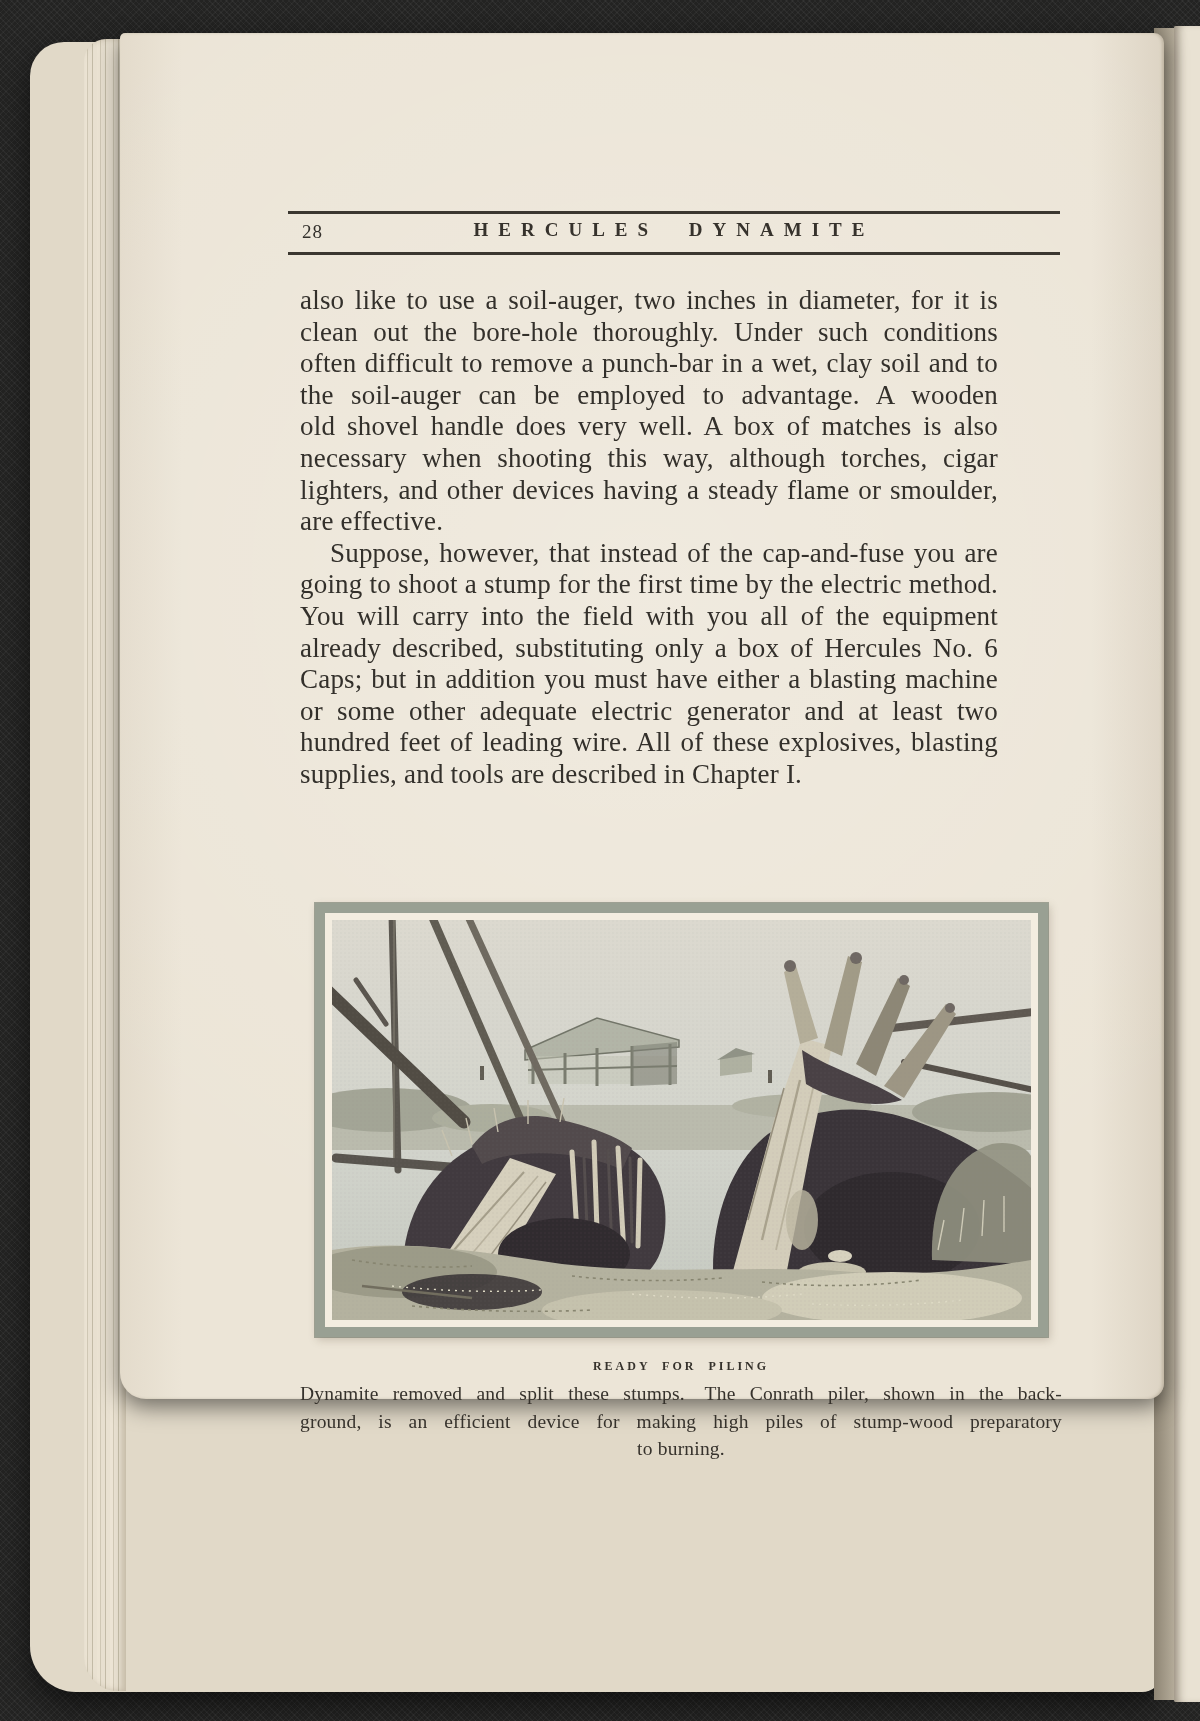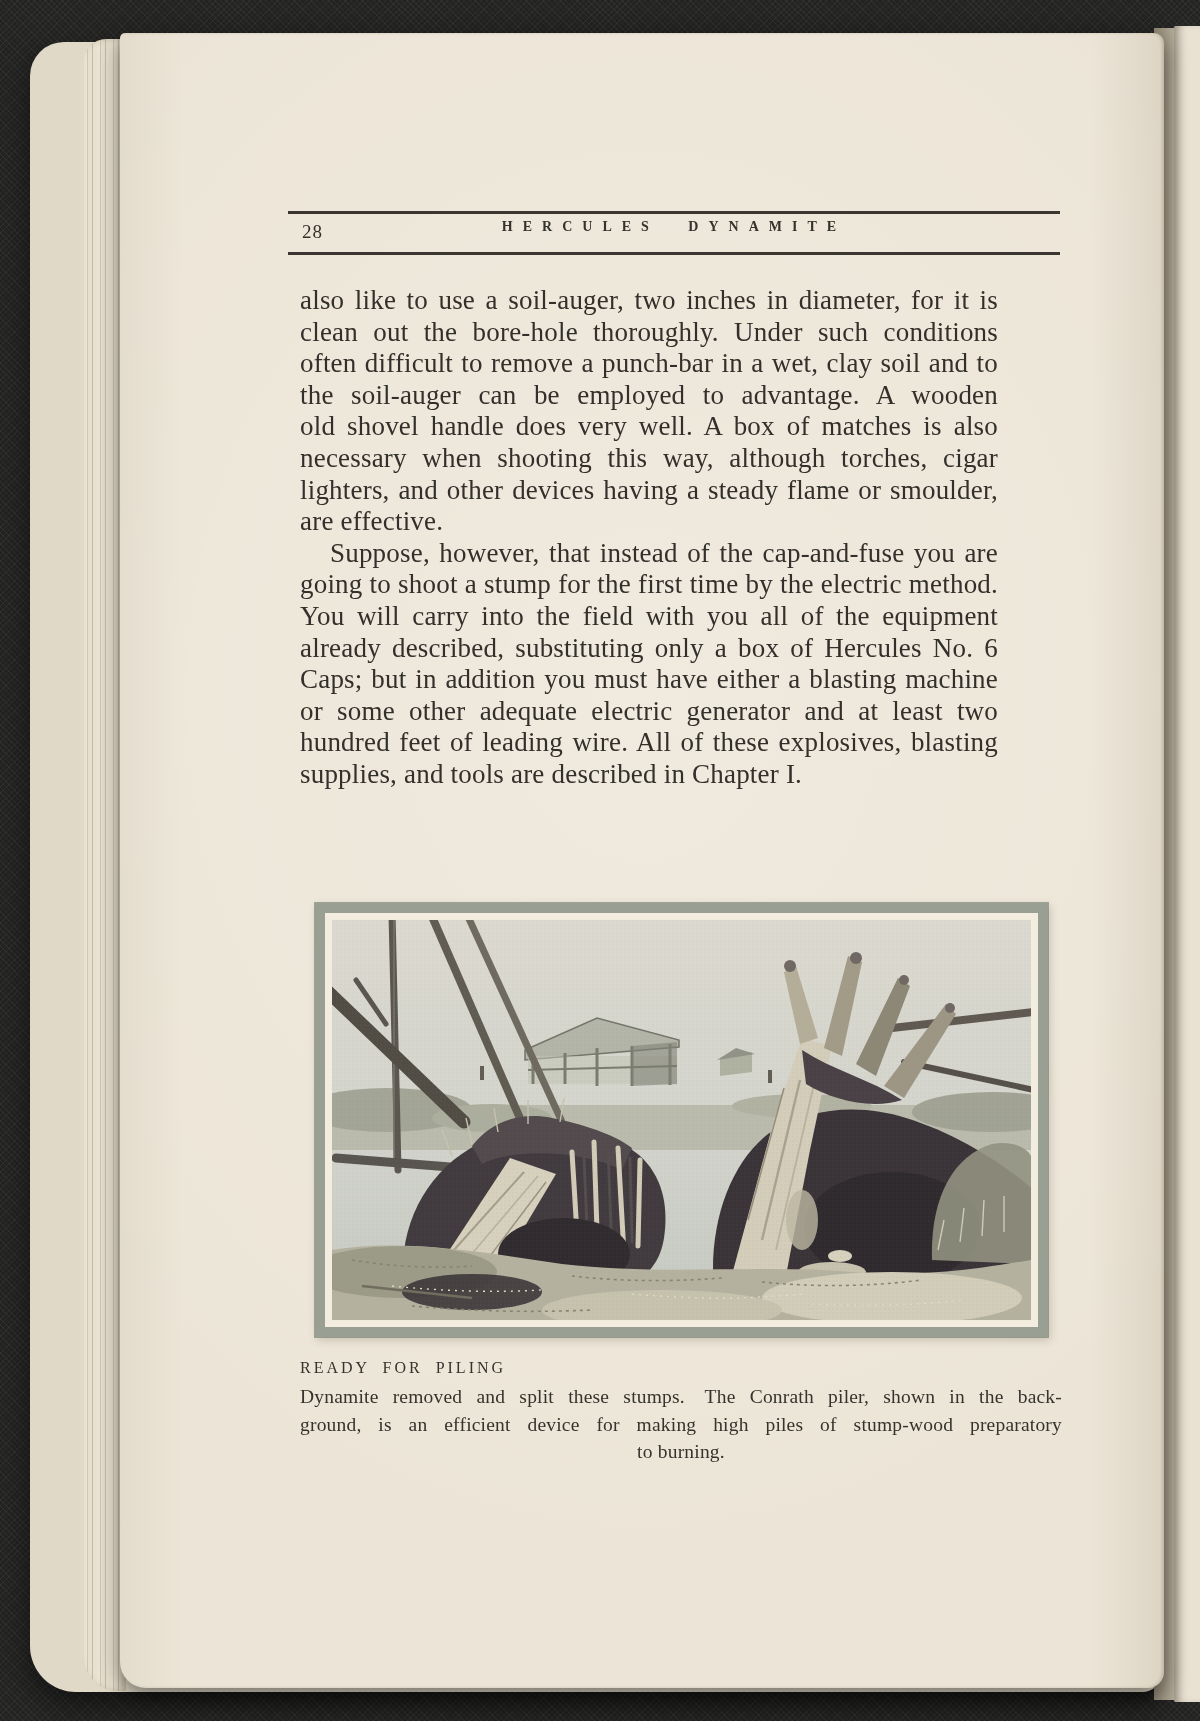--- a/index.html
+++ b/index.html
@@ -28,54 +28,54 @@
     position:absolute;left:1154px;top:28px;width:28px;height:1672px;
     background:linear-gradient(90deg,#8e8574,#b3aa98 70%,#c9c1af);
   }
   .page-sliver{
     position:absolute;left:1174px;top:26px;width:26px;height:1676px;
     background:#e9e2d3;
     box-shadow:inset 9px 0 9px -5px rgba(70,58,42,0.5);
     border-radius:2px 0 0 2px;
   }
   .main-page{
-    position:absolute;left:120px;top:33px;width:1044px;height:1655px;
+    position:absolute;left:120px;top:33px;width:1044px;height:1366px;
     background:
       radial-gradient(120% 90% at 50% 40%, rgba(255,255,255,0.20), rgba(255,255,255,0) 60%),
       linear-gradient(90deg, rgba(150,130,100,0.10), rgba(150,130,100,0) 6%, rgba(150,130,100,0) 93%, rgba(140,120,95,0.16)),
       #ece5d7;
     border-radius:5px 10px 16px 26px;
     box-shadow:0 8px 22px rgba(0,0,0,0.5), inset -2px 0 3px rgba(120,105,80,0.28);
     color:#33302b;
   }
   .rule{position:absolute;height:3px;background:#3b3730;}
   .rule-top{left:168px;top:178px;width:772px;}
   .rule-bottom{left:168px;top:219px;width:772px;}
   .page-number{position:absolute;left:182px;top:188px;font-size:19px;letter-spacing:1px;}
   .running-title{
     position:absolute;left:168px;top:186px;width:772px;text-align:center;
-    font-size:14px;font-weight:700;letter-spacing:10px;word-spacing:16px;color:#36322c;
+    font-size:19px;font-weight:700;letter-spacing:10px;word-spacing:16px;color:#36322c;
   }
   .body-text{position:absolute;left:180px;top:252px;width:698px;font-size:27px;letter-spacing:0.2px;}
   .bodyline{
     line-height:31.6px;height:31.6px;white-space:normal;
     text-align:justify;text-align-last:justify;
   }
   .para .bodyline:last-of-type{text-align-last:left;}
   #para2 .bodyline:first-of-type{padding-left:30px;}
   .photo-figure{
     position:absolute;left:195px;top:870px;margin:0;
     width:733px;height:434px;
     border:10px solid #99a093;background:#f3ede0;padding:7px;
     box-shadow:0 0 0 1px rgba(110,118,105,0.6), 2px 3px 8px rgba(90,75,55,0.25);
   }
   .photo-figure svg{display:block;}
   .caption{position:absolute;left:180px;top:1326px;width:762px;}
   .caption-title{
-    font-size:16px;font-weight:400;letter-spacing:3px;
+    text-align:center;font-size:12px;font-weight:700;letter-spacing:3px;
     word-spacing:6px;color:#36322c;margin-bottom:6px;
   }
   .caption-lines{font-size:19.5px;letter-spacing:0.2px;color:#36322c;}
   .capline{line-height:27.5px;text-align:justify;text-align-last:justify;}
   .caption-lines .capline:last-of-type{text-align:center;text-align-last:center;}
 </style>
 </head>
 <body>
 
 <div class="scene">

